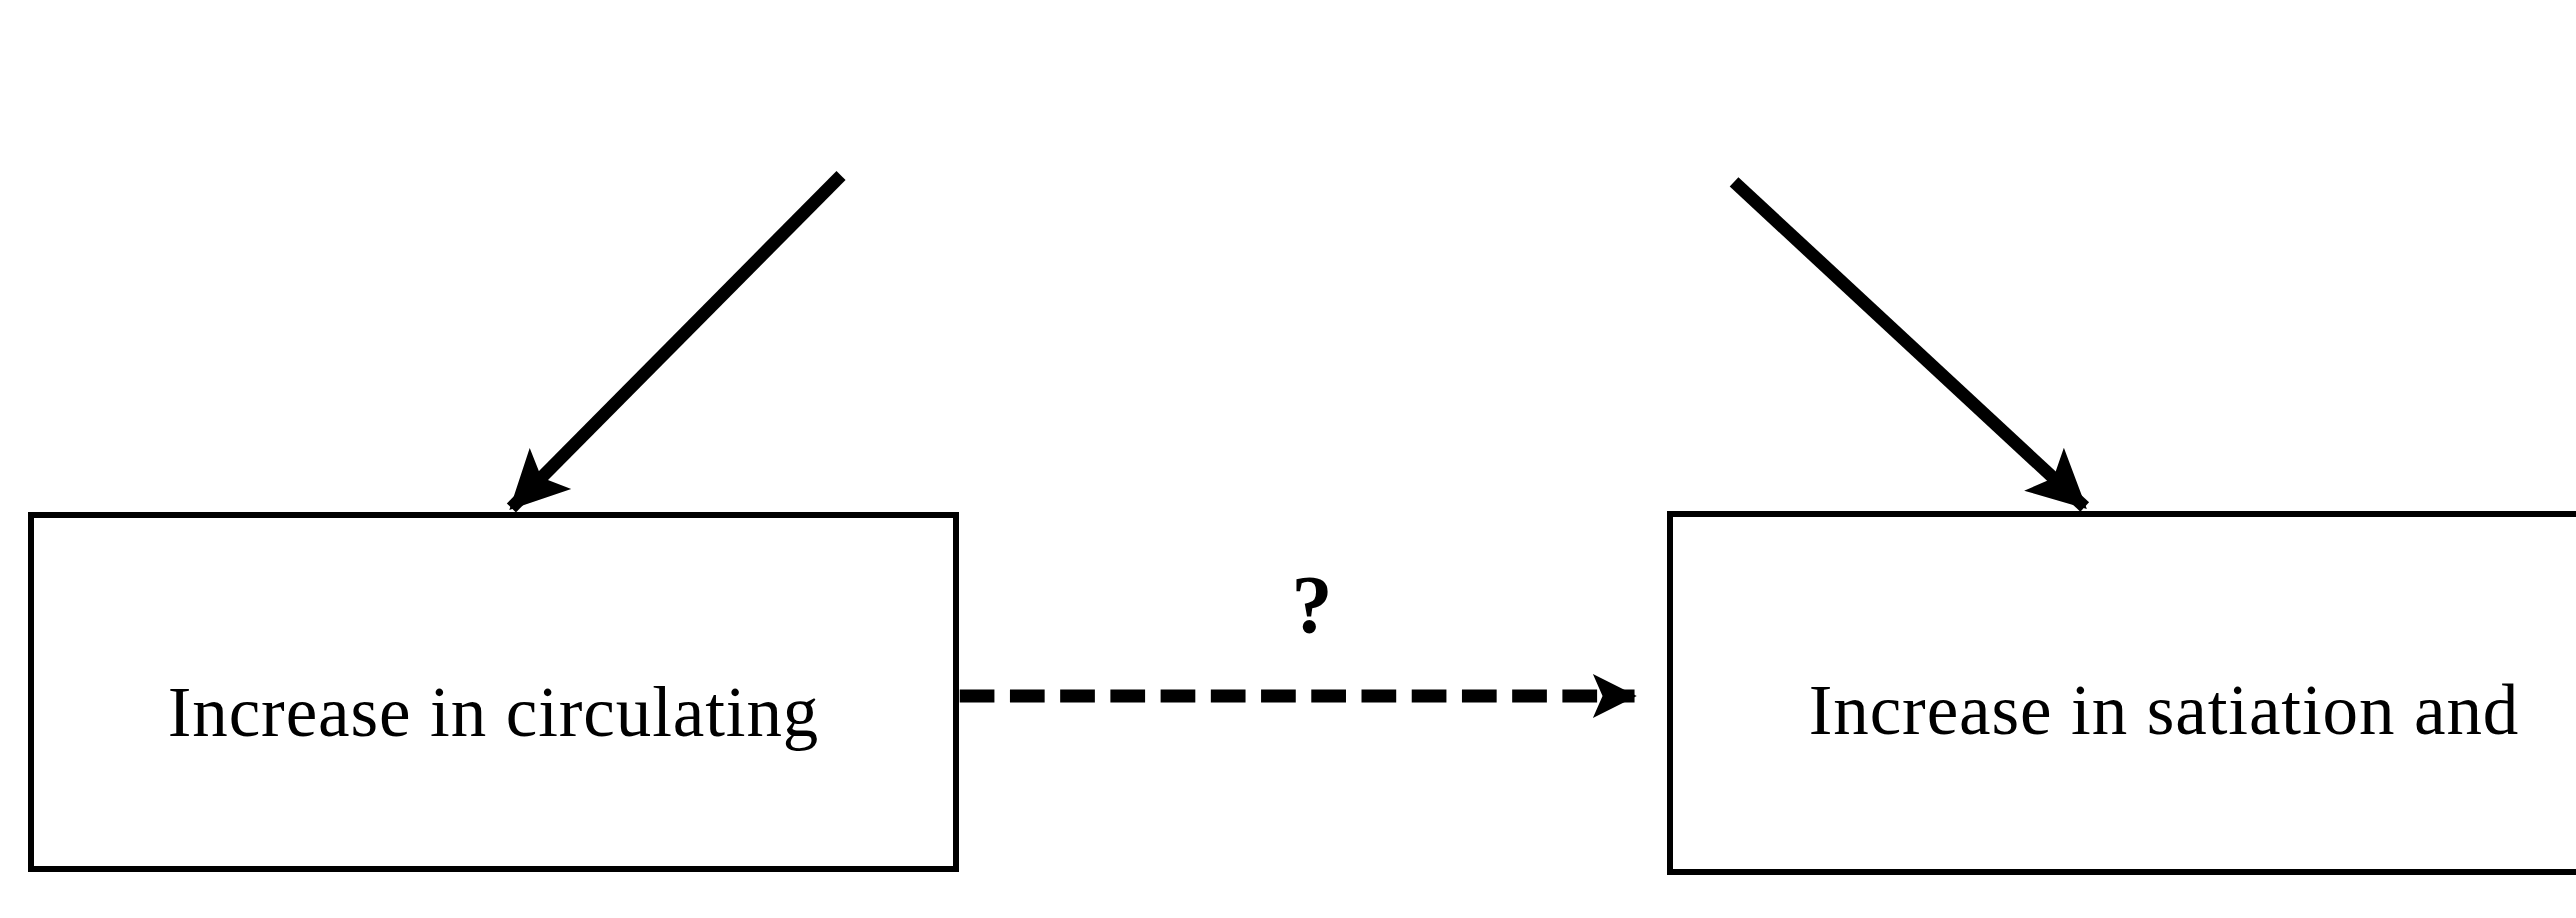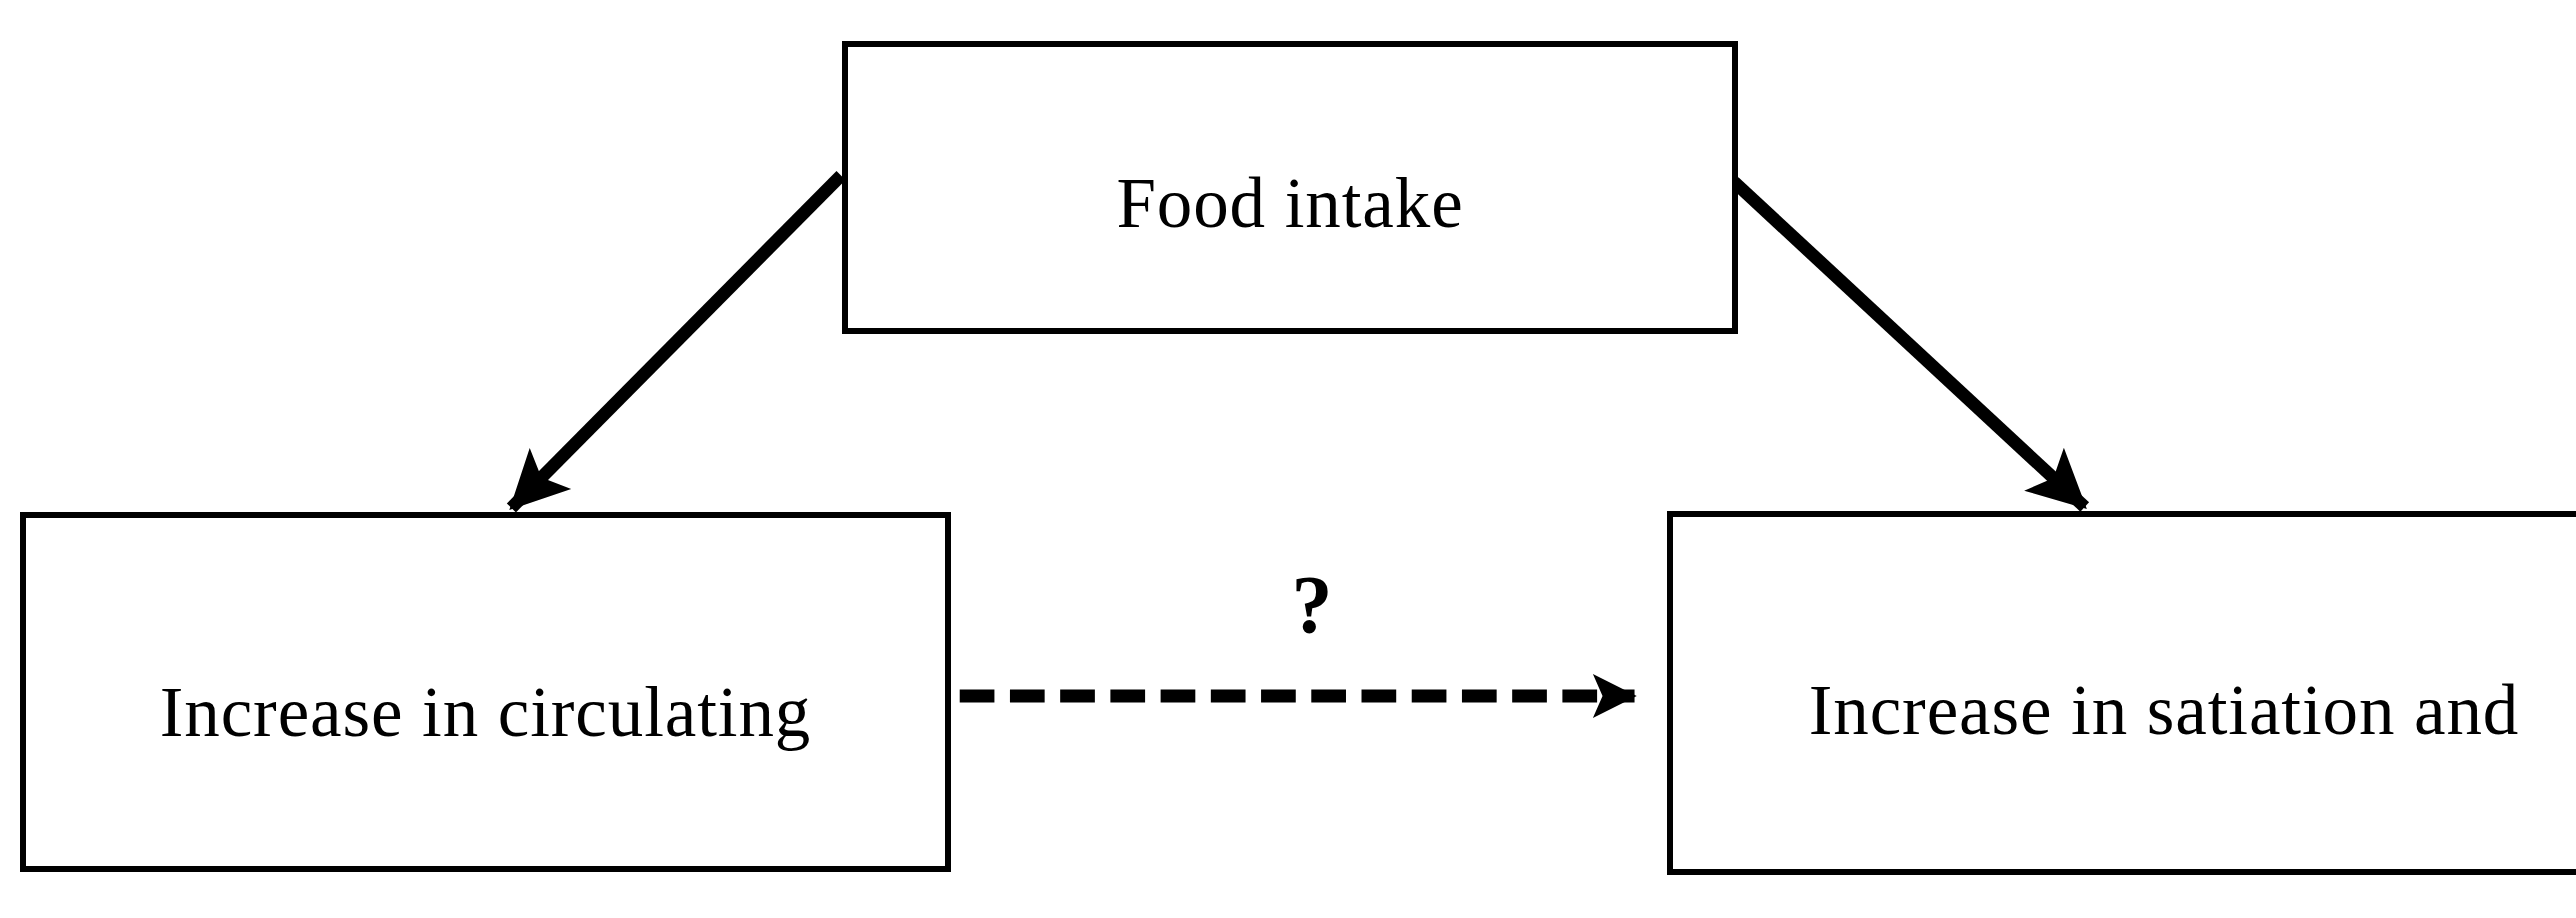--- a/index.html
+++ b/index.html
@@ -40,21 +40,21 @@
     flex-direction: column;
     align-items: center;
     justify-content: center;
     text-align: center;
     font-size: 71px;
     letter-spacing: 0.9px;
     line-height: 117px;
     white-space: nowrap;
   }
   .node-food     { left: 842px;  top: 41px;  width: 896px;  height: 293px; padding-top: 31px; }
-  .node-hormones { left: 20px;   top: 512px; width: 931px; height: 360px; padding-top: 40px; }
+  .node-hormones { left: 28px;   top: 512px; width: 931px; height: 360px; padding-top: 40px; }
   .node-satiety  { left: 1644px; top: 511px; width: 994px;  height: 364px; padding-top: 35px; margin-left: 23px; }
   .edge-label-question {
     position: absolute;
     left: 1312px;
     top: 605px;
     transform: translate(-50%, -50%);
     font-size: 82px;
     font-weight: bold;
     line-height: 1;
   }
@@ -74,23 +74,20 @@
       </marker>
     </defs>
 
     <line class="edge" x1="921" y1="192" x2="560" y2="556" marker-end="url(#head-solid)"></line>
 
     <line class="edge" x1="1899" y1="199" x2="2283" y2="555" marker-end="url(#head-solid)"></line>
 
     <line class="edge dashed" x1="1051" y1="762" x2="1790" y2="762" marker-end="url(#head-dashed)"></line>
   </svg>
 
-  <div class="node node-food">
-    <span>Food intake</span>
-  </div>
 
   <div class="node node-hormones">
     <span>Increase in circulating</span>
   </div>
 
   <div class="node node-satiety">
     <span>Increase in satiation and</span>
   </div>
 
   <div class="edge-label-question">?</div>

